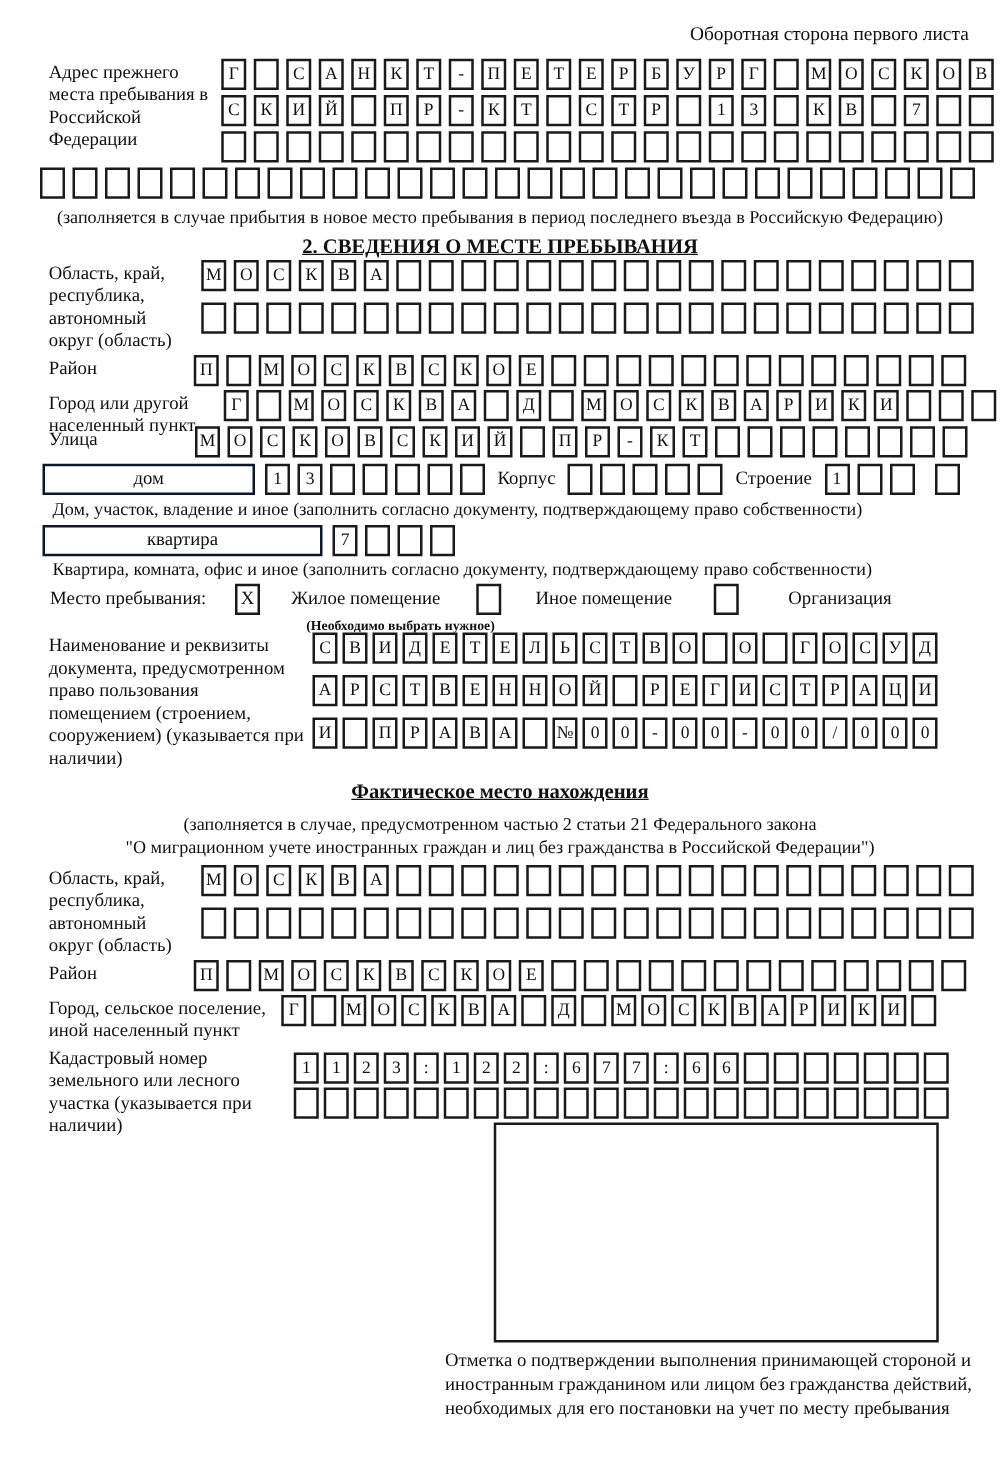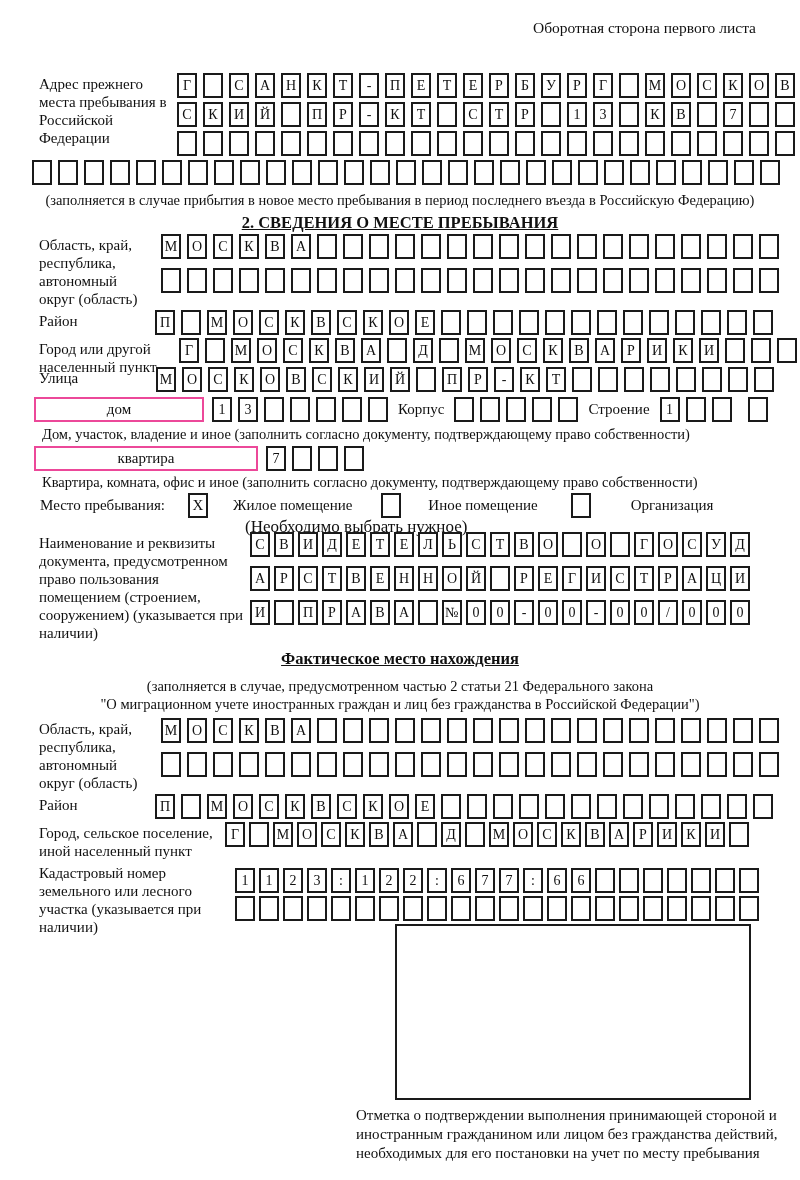--- a/index.html
+++ b/index.html
@@ -1,21 +1,21 @@
 <!DOCTYPE html>
 <html><head>
 <meta charset="utf-8">
 <style>
   html,body { margin:0; padding:0; background:#fff; }
   .page {
     position:relative; width:800px; height:1180px; box-sizing:border-box;
     padding-top:18px; overflow:hidden; background:#fff; color:#101010;
     font-family:"Liberation Serif","DejaVu Serif",serif;
   }
-  .top-note { text-align:right; padding-right:44px; font-size:15.5px; line-height:19px; margin-bottom:36px; }
+  .top-note { text-align:right; padding-right:25px; font-size:15.5px; line-height:19px; margin-bottom:10px; }
 
   .field { display:flex; margin-left:39px; }
   .flabel { flex-shrink:0; font-size:15px; line-height:18px; padding-top:2px; padding-right:6px; box-sizing:border-box; }
   .lw138{width:138px}.lw122{width:122px}.lw116{width:116px}.lw140{width:140px}
   .lw117{width:117px}.lw211{width:211px}.lw186{width:186px}.lw196{width:196px}
   .rows { display:flex; flex-direction:column; }
   .rg4{row-gap:4px}.rg9{row-gap:9px}.rg3{row-gap:3px}
 
   .row { display:flex; gap:6px; }
   .row.tight { gap:4px; }
@@ -24,36 +24,36 @@
     border:2px solid #1a1a1a; background:#fff;
     display:flex; align-items:center; justify-content:center; font-size:14px;
   }
   .fullrow { margin:4px 0 0 32px; }
 
   .center-note { text-align:center; font-size:14.5px; line-height:18px; }
   .sec-title { text-align:center; font-weight:bold; font-size:16.5px; line-height:22px;text-decoration:underline; }
 
   .house-line { display:flex; align-items:center; gap:8px; margin-left:34px; }
   .widebox {
-    box-sizing:border-box; height:25px; border:2px solid #ec4899; flex-shrink:0;
+    box-sizing:border-box; height:25px; border:2px solid #0f172a; flex-shrink:0;
     display:flex; align-items:center; justify-content:center; font-size:15px;
   }
   .house-box{width:170px} .apt-box{width:224px}
   .inline-label{ font-size:15px; white-space:nowrap; padding:0 2px; }
   .row.extra { margin-left:8px; }
   .sub-note { margin-left:42px; font-size:14.5px; line-height:18px; }
 
   .stay-line { display:flex; align-items:center; margin-left:40px; font-size:15px;gap:15px; }
   .checkbox {
     box-sizing:border-box; width:20px; height:25px; border:2px solid #1a1a1a; flex-shrink:0;
     display:flex; align-items:center; justify-content:center; font-size:15px;
   }
   .stay-line .lbl { white-space:nowrap; }
   .g8{margin-left:8px}.g10{margin-left:10px}.g12{margin-left:12px}.g14{margin-left:14px}.g18{margin-left:18px}.g25{margin-left:25px}
-  .stay-note { margin-left:245px; font-size:17px; line-height:18px; }.mt2{margin-top:2px}.mt3{margin-top:3px}.mt5{margin-top:5px}
+  .stay-note { margin-left:245px; font-size:11px; line-height:18px;font-weight:bold; }.mt2{margin-top:2px}.mt3{margin-top:3px}.mt5{margin-top:5px}
   .mt6{margin-top:6px}.mt7{margin-top:7px}
   .mtm4{margin-top:-4px}.mtm9{margin-top:-9px}.mtm12{margin-top:-12px}
   .cad-rows{padding-top:6px}
 
   .stamp-box { margin-left:395px; width:356px; height:176px; border:2px solid #1a1a1a; box-sizing:border-box; background:#fff; }
   .stamp-caption { margin-left:356px; width:440px; font-size:15px; line-height:19px; }
 </style>
 </head>
 <body>
 

